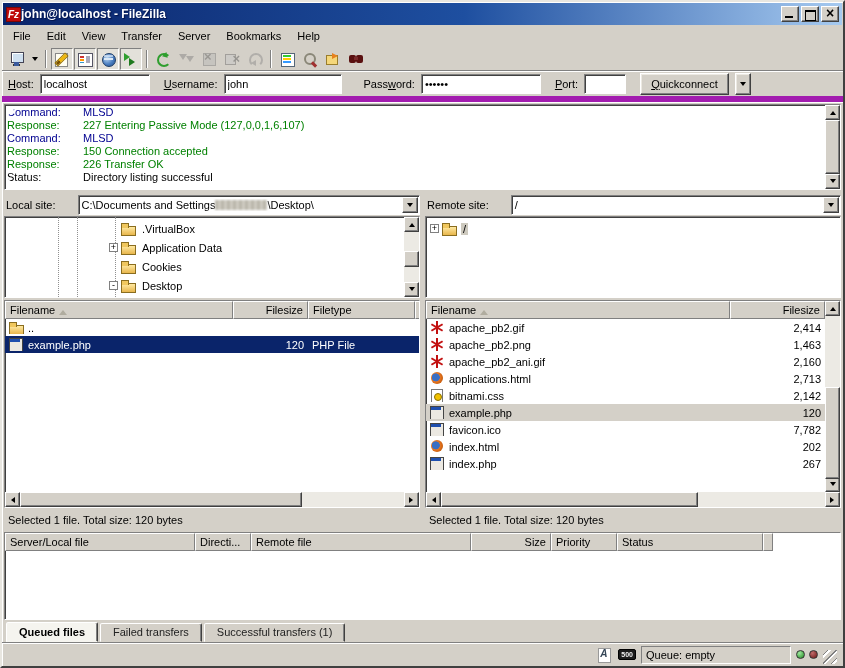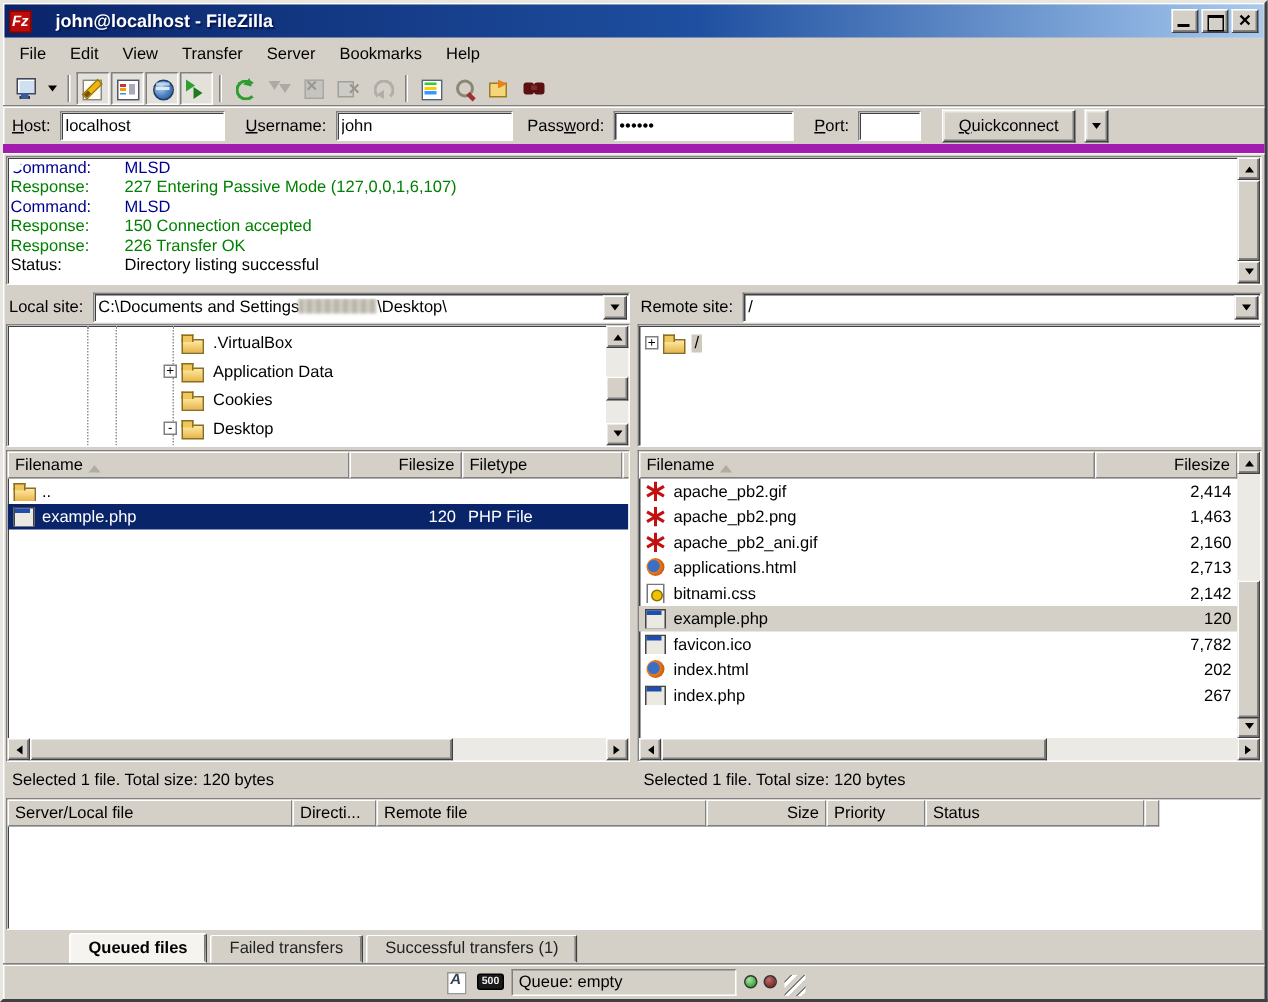--- a/index.html
+++ b/index.html
@@ -5,21 +5,21 @@
   * { margin:0; padding:0; box-sizing:border-box; }
   html,body { width:845px; height:668px; background:#3a6ea5; overflow:hidden;
     font-family:"Liberation Sans","DejaVu Sans",sans-serif; font-size:11px; color:#000; }
   .window { position:absolute; inset:0; background:#D4D0C8; border:2px solid;
     border-color:#E8E6E0 #404040 #404040 #E8E6E0; box-shadow: inset 1px 1px 0 #fff;
     display:flex; flex-direction:column; }
 
   
   .titlebar { height:22px; flex:0 0 22px; margin:1px; padding:0 3px;
     background:linear-gradient(90deg,#0A246A 0%,#1E4FA0 55%,#A6CAF0 100%);
-    display:flex; align-items:center; gap:16px; }
+    display:flex; align-items:center; gap:0; }
   .fz-logo { width:15px; height:15px; background:#BF0A0A; border:1px solid #7a0505;
     color:#fff; font-weight:bold; font-style:italic; font-size:10px; line-height:13px;
     text-align:center; flex:0 0 15px; }
   .title-text { color:#fff; font-weight:bold; font-size:12px; flex:1;
     text-shadow:1px 1px 1px #00124a; white-space:nowrap; overflow:hidden; }
   .win-btns { display:flex; gap:2px; }
   .win-btn { width:18px; height:16px; background:#D4D0C8; border:1px solid;
     border-color:#fff #404040 #404040 #fff; box-shadow:inset -1px -1px 0 #808080;
     position:relative; cursor:default; }
   .glyph-min::before { content:""; position:absolute; left:3px; bottom:3px; width:8px; height:2px; background:#000; }
@@ -129,21 +129,21 @@
   .t-down { width:0;height:0;border:3px solid transparent;border-top:4px solid #000;margin-top:2px; }
   .t-left { width:0;height:0;border:3px solid transparent;border-right:4px solid #000;margin-right:2px; }
   .t-right { width:0;height:0;border:3px solid transparent;border-left:4px solid #000;margin-left:2px; }
 
   
   .panes { flex:1; display:flex; gap:5px; padding:2px; min-height:0; }
   .pane { flex:1; display:flex; flex-direction:column; min-width:0; }
   .site-row { height:22px; flex:0 0 22px; display:flex; align-items:center; gap:4px; }
   .site-label { padding:0 2px; white-space:nowrap; }
   .combo { flex:1; display:flex; align-items:center; background:#fff; border:1px solid;
-    border-color:#808080 #fff #fff #808080; box-shadow:inset 1px 1px 0 #404040; height:20px; }
+    border-color:#808080 #fff #fff #808080; box-shadow:inset 1px 1px 0 #404040; height:20px;margin-left:16px; }
   .combo-text { flex:1; padding:0 3px; white-space:nowrap; overflow:hidden; }
   .combo-btn { width:16px; height:16px; margin:1px; background:#D4D0C8; border:1px solid;
     border-color:#fff #404040 #404040 #fff; box-shadow:inset -1px -1px 0 #808080;
     display:flex; align-items:center; justify-content:center; flex:0 0 16px; }
   .redacted { display:inline-block; width:52px; height:10px; vertical-align:-1px;
     background:repeating-linear-gradient(90deg,#b9b5aa 0 3px,#cfccc2 3px 6px); filter:blur(1px); }
 
   .tree-box { flex:0 0 82px; background:#fff; border:1px solid; border-color:#808080 #fff #fff #808080;
     box-shadow:inset 1px 1px 0 #404040; display:flex; overflow:hidden; margin-bottom:2px; }
   .tree-content { flex:1; position:relative; padding-top:2px; overflow:hidden; }
@@ -199,25 +199,25 @@
     border-color:#808080 #fff #fff #808080; box-shadow:inset 1px 1px 0 #404040;
     display:flex; flex-direction:row; overflow:hidden; }
   .q-c0{flex:0 0 190px;} .q-c1{flex:0 0 56px;} .q-c2{flex:0 0 220px;} .q-c3{flex:0 0 80px;}
   .q-c4{flex:0 0 66px;} .q-c5{flex:0 0 146px;} .q-fill{flex:1;}
   .q-body { flex:1; background:#fff; }
 
   
   .tabbar { height:22px; flex:0 0 22px; display:flex; align-items:flex-end; padding:2px 4px 0; gap:2px; }
   .tab { background:#D4D0C8; border:1px solid; border-color:#fff #404040 transparent #fff;
     box-shadow:inset -1px 0 0 #808080; padding:2px 12px 3px; border-radius:2px 2px 0 0; color:#222; }
-  .tab.active { background:#F5F4EF; font-weight:bold; padding-top:3px; color:#000;margin-left:40px; }
+  .tab.active { background:#F5F4EF; font-weight:bold; padding-top:3px; color:#000; }
 
   
   .statusbar { height:24px; flex:0 0 24px; border-top:1px solid #808080; box-shadow:0 1px 0 #fff inset;
-    display:flex; align-items:center; justify-content:center; gap:5px; padding:2px 18px 2px 6px; }
+    display:flex; align-items:center; justify-content:flex-end; gap:5px; padding:2px 6px 2px 6px; }
   .sb-ico { width:17px; height:16px; position:relative; flex:0 0 17px; }
   .ico-ascii::before { content:""; position:absolute; left:2px; top:1px; width:11px; height:13px;
     background:#fff; border:1px solid #999; }
   .ico-ascii::after { content:"A"; position:absolute; left:4px; top:1px; font-size:10px; font-weight:bold;
     color:#345; font-style:italic; }
   .badge { background:#1a1a1a; color:#efefef; border:1px solid #000; font-size:7px; font-weight:bold;
     padding:1px 2px; line-height:7px; border-radius:2px; }
   .q-status { width:150px; height:18px; background:#D4D0C8; border:1px solid;
     border-color:#808080 #fff #fff #808080; display:flex; align-items:center; padding:0 4px; }
   .leds { display:flex; gap:4px; align-items:center; }
@@ -314,21 +314,21 @@
           <span class="ic ic-find"></span>
         </span>
       </span>
   </div>
 
   <div class="quickbar">
     <label><span></span><span class="hot">H</span><span>ost:</span></label>
     <input class="field" style="width: 110px;" value="localhost">
     <label style="margin-left:8px"><span></span><span class="hot">U</span><span>sername:</span></label>
     <input class="field" style="width: 118px;" value="john">
-    <label style="margin-left:4px"><span>Pass</span><span class="hot">w</span><span>ord:</span></label>
+    <label style="margin-left:16px"><span>Pass</span><span class="hot">w</span><span>ord:</span></label>
     <input class="field" style="width: 120px;" value="••••••">
     <label style="margin-left:8px"><span></span><span class="hot">P</span><span>ort:</span></label>
     <input class="field" style="width: 42px;" value="">
     <button class="btn" style="margin-left:8px"><span class="hot">Q</span><span>uickconnect</span></button>
     <button class="btn btn-dd">
         <span class="tri-down"></span>
       </button>
   </div>
 
   <div class="log-wrap">

